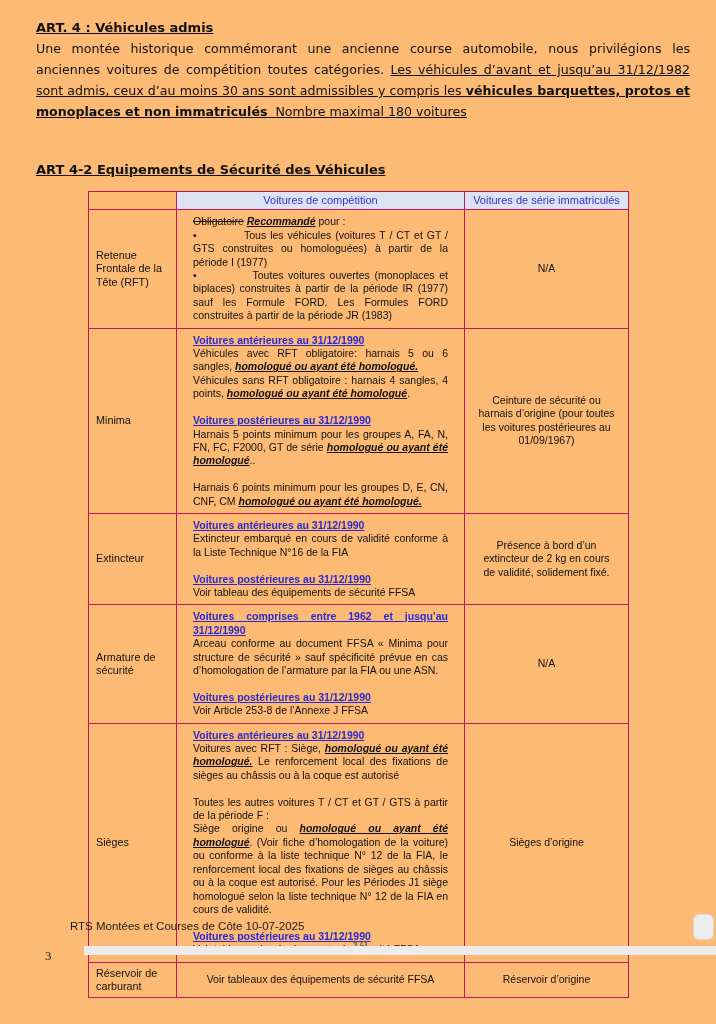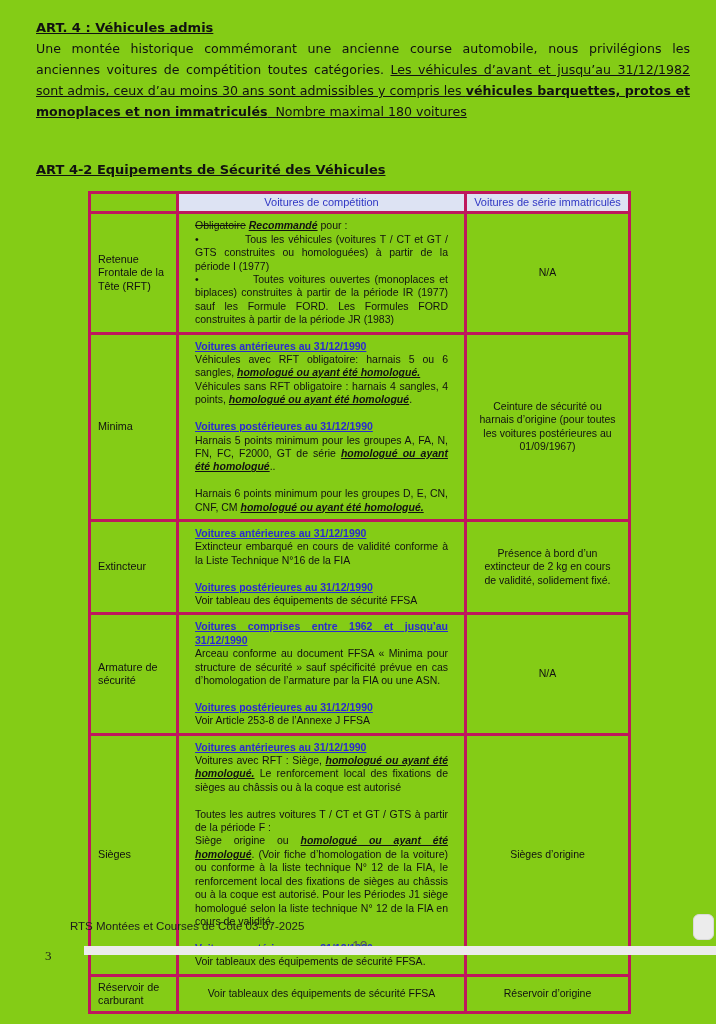--- a/index.html
+++ b/index.html
@@ -1,19 +1,19 @@
 <!DOCTYPE html>
 <html><head>
 <meta charset="utf-8">
 <style>
   html,body{margin:0;padding:0;background:#ffffff;}
   .page{
     position:relative;
     width:716px;height:1024px;
-    background:#84cc16;
+    background:#fdba74;
     overflow:hidden;
     font-family:"Liberation Sans", sans-serif;
     color:#111;
   }
   
   .doc{padding:16px 26px 0 36px;}
   .h1{
     font-family:"DejaVu Sans", sans-serif;
     font-size:13px;font-weight:bold;text-decoration:underline;
     margin:4px 0 3px 0;
@@ -43,21 +43,21 @@
   .link{color:#1f1fd4;text-decoration:underline;cursor:pointer;}
   
   table.reg{
     border-collapse:collapse;
     margin:14px 0 0 52px;
     width:540px;
     font-size:10.5px;line-height:13.4px;
     table-layout:fixed;
   }
   table.reg td, table.reg th{
-    border:3px solid #be185d;
+    border:1px solid #be185d;
     vertical-align:middle;
   }
   th.colhead{
     background:#dde3f3;
     color:#2f36c4;
     font-weight:normal;
     font-size:11px;
     text-align:center;
     padding:2px 2px;
   }
@@ -161,19 +161,19 @@
       </tr>
       <tr>
         <td class="rowlabel">Réservoir de carburant</td>
         <td class="comp center">Voir tableaux des équipements de sécurité FFSA</td>
         <td class="serie">Réservoir d’origine</td>
       </tr>
     </tbody>
       </table>
   </div>
 
-  <div class="rts-caption">RTS Montées et Courses de Côte 03-07-2025</div>
+  <div class="rts-caption">RTS Montées et Courses de Côte 10-07-2025</div>
   <div class="clipped-pagenum">10</div>
   <div class="gray-strip"></div>
   <div class="scroll-thumb"></div>
 
   <div class="footer-page">3</div>
 </div>
 
 </body></html>

